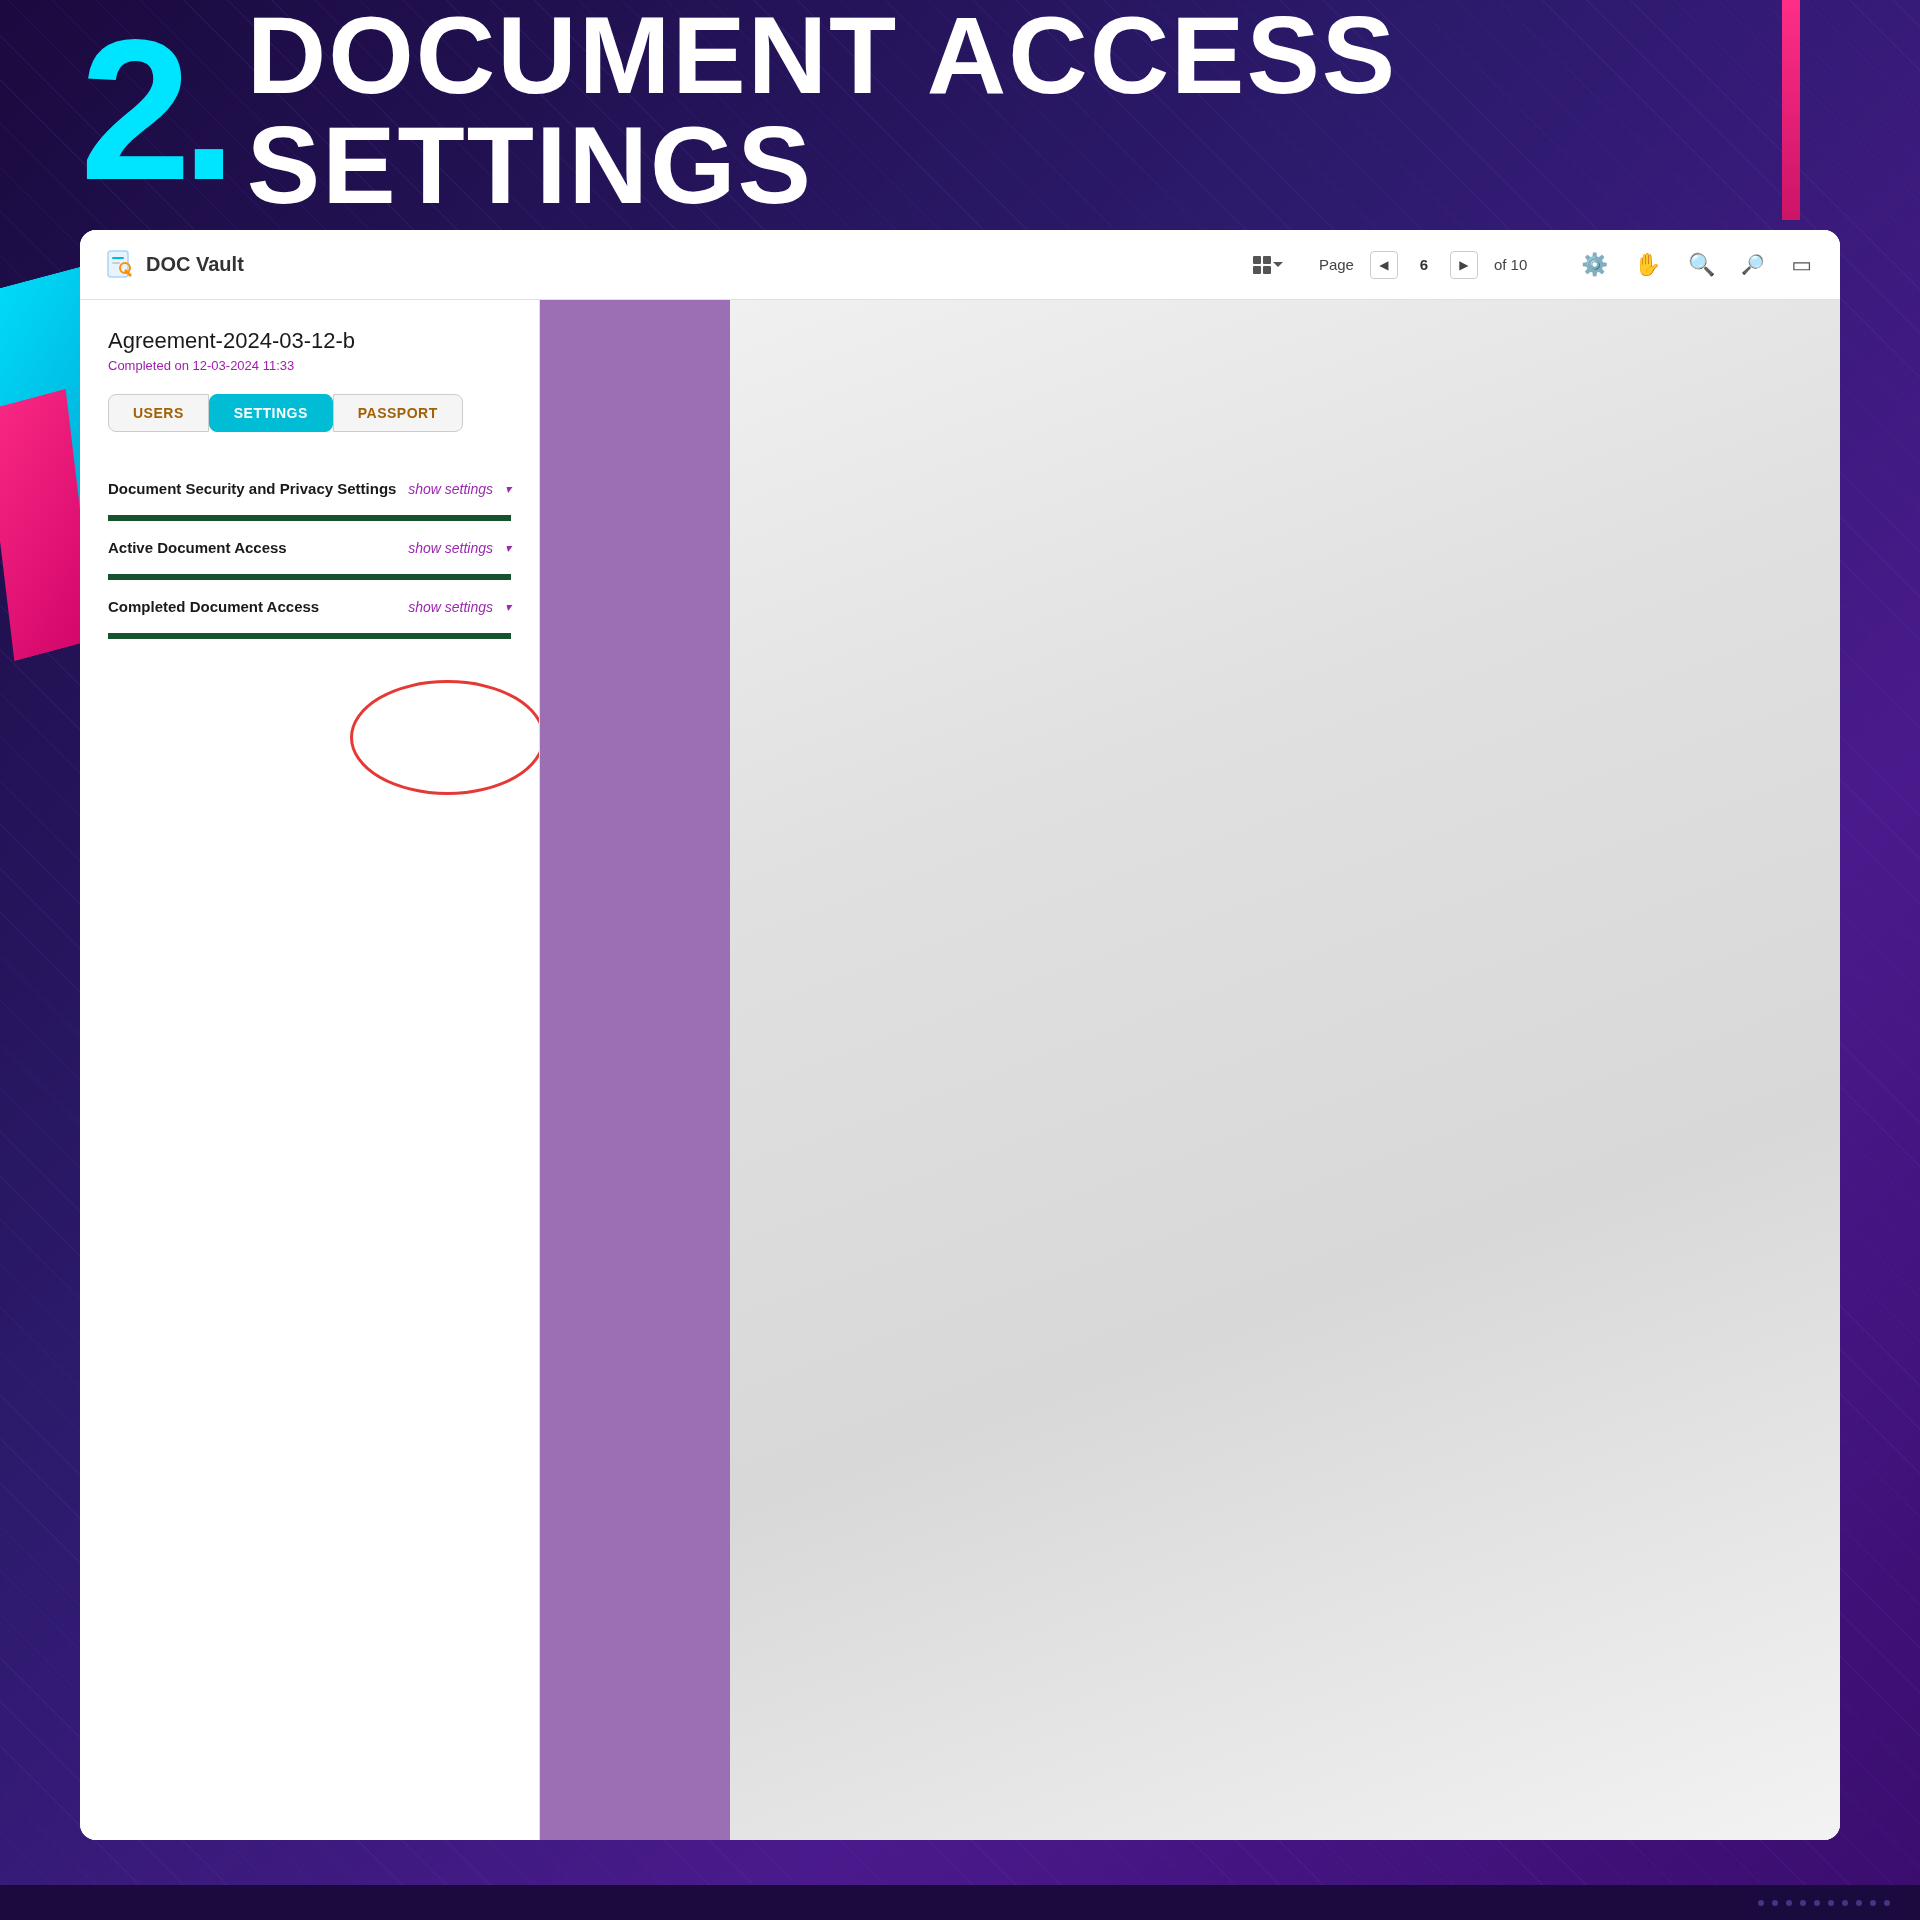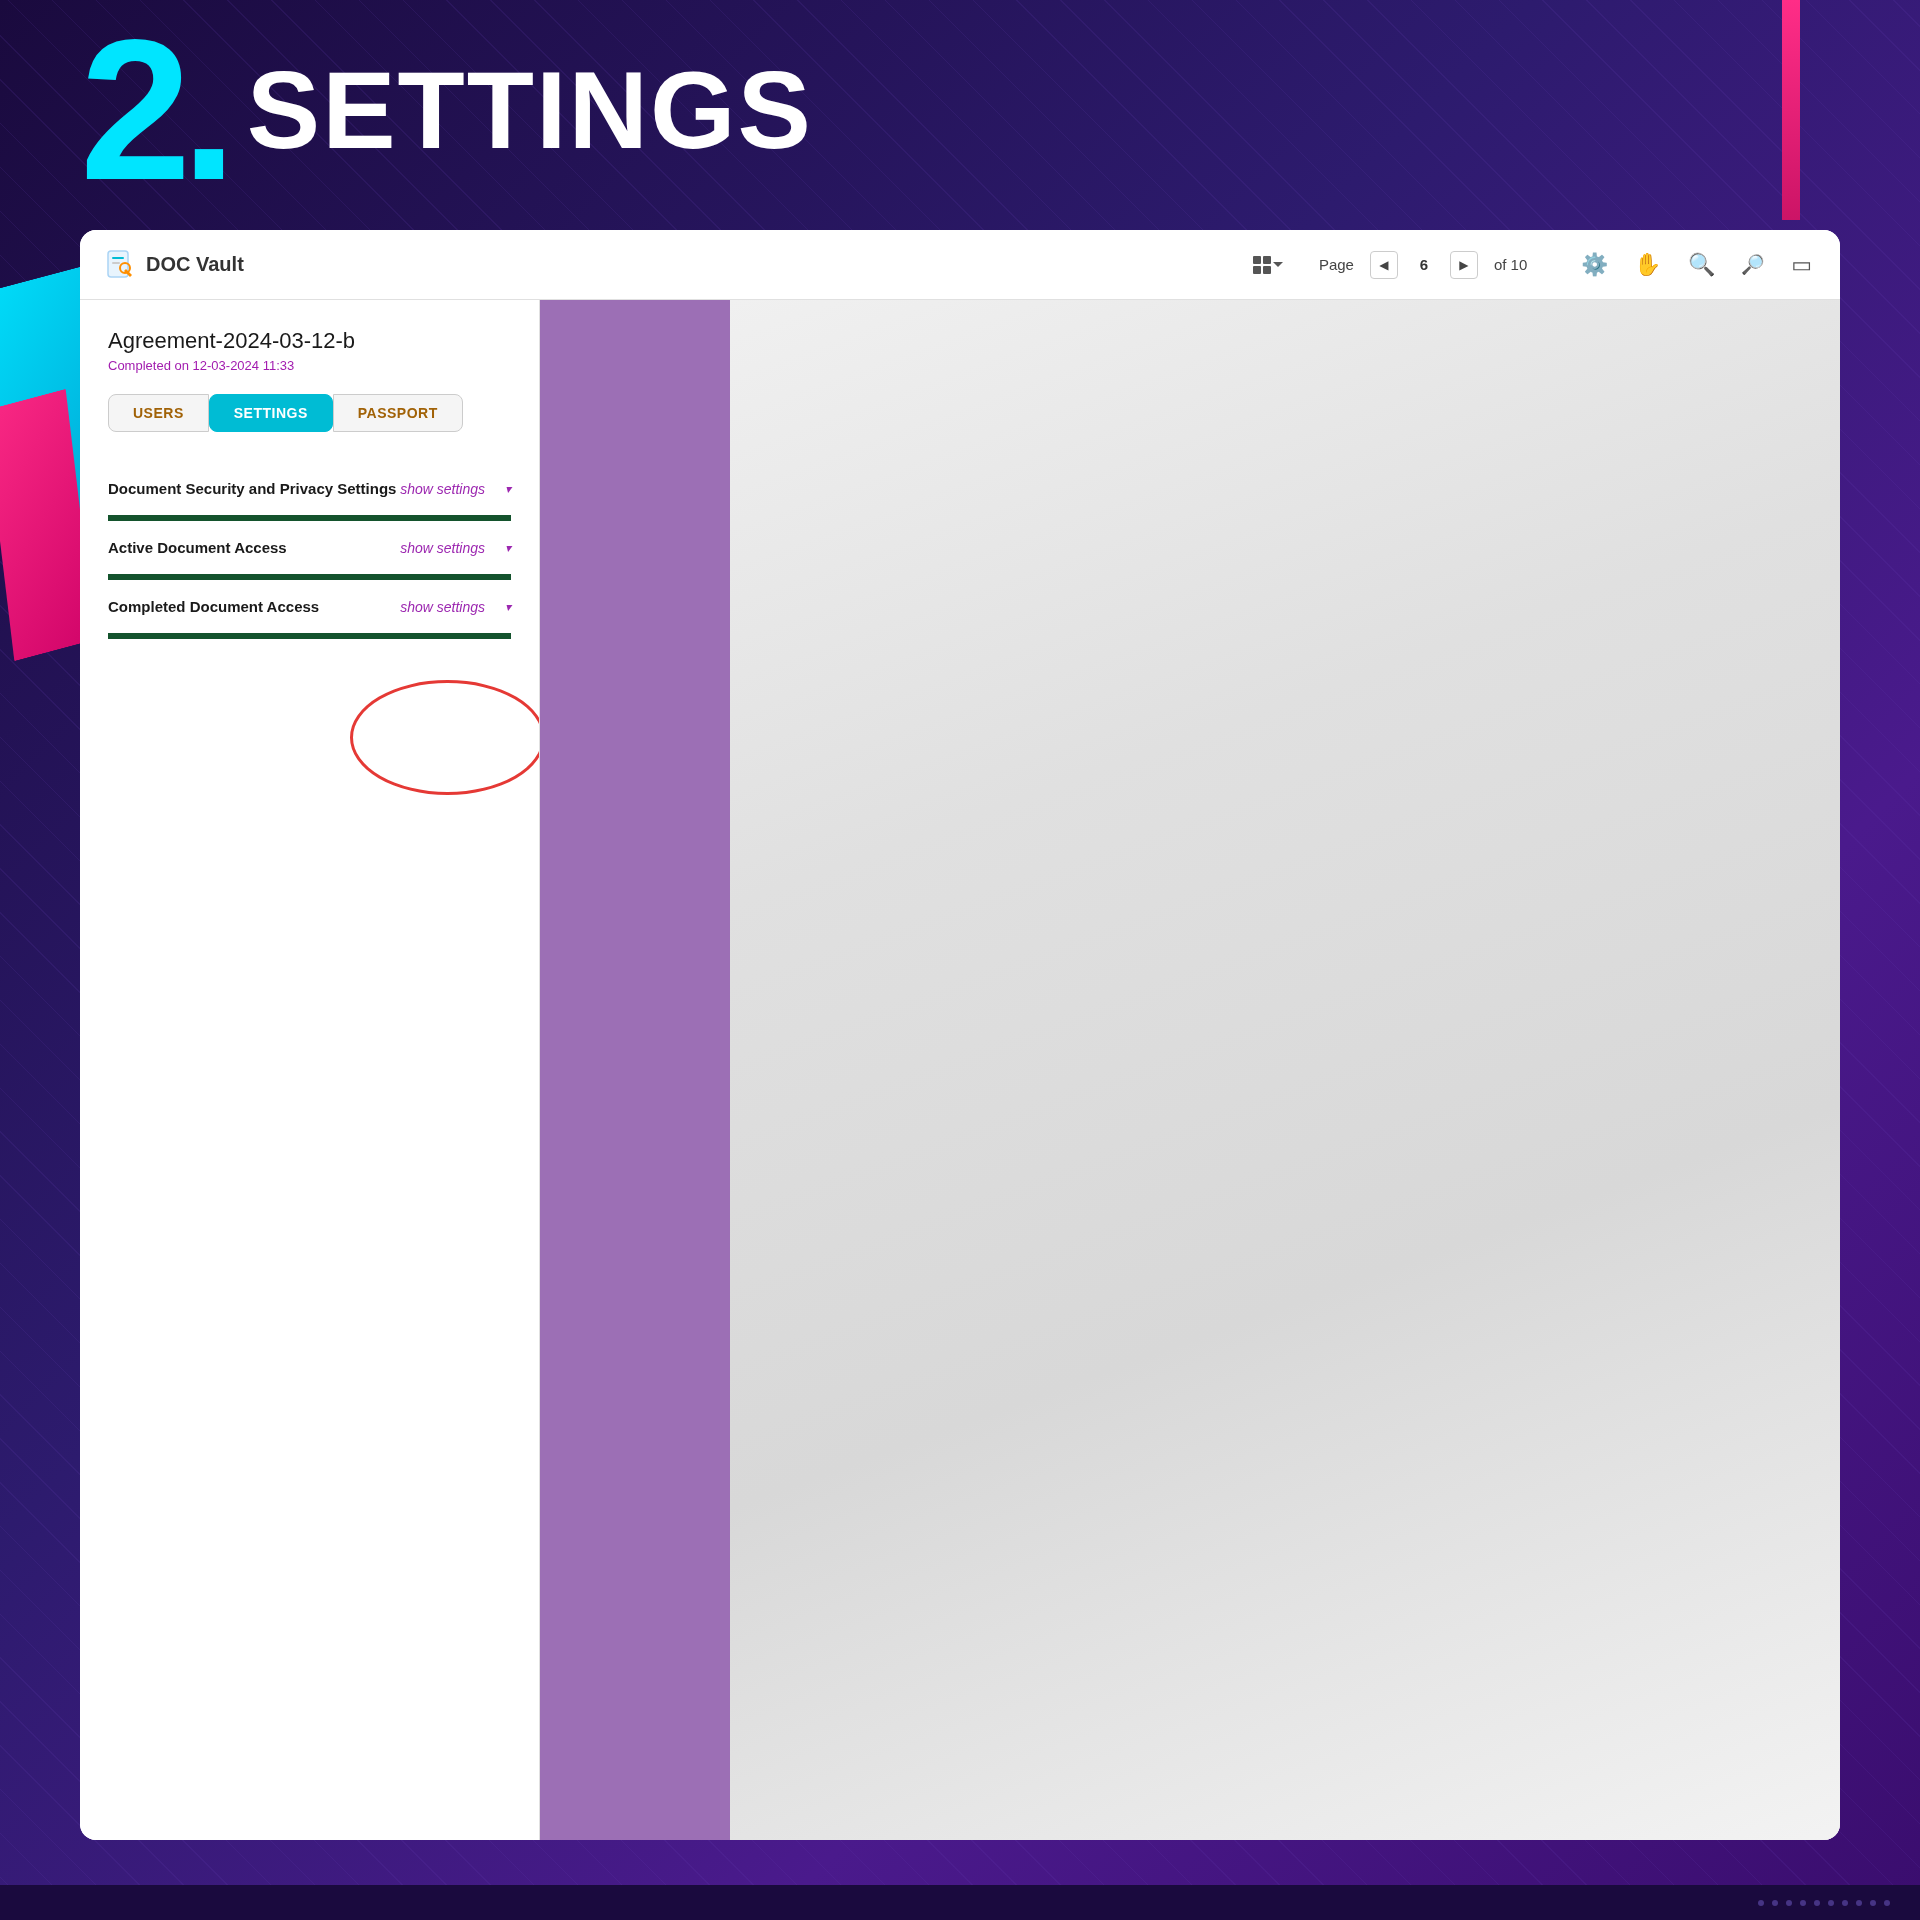--- a/index.html
+++ b/index.html
@@ -331,21 +331,21 @@
       font-weight: 600;
       color: #1a1a1a;
     }
 
     .show-settings-link {
       font-size: 14px;
       color: #9c27b0;
       cursor: pointer;
       display: flex;
       align-items: center;
-      gap: 20px;
+      gap: 12px;
       font-style: italic;
     }
 
     .show-settings-chevron {
       color: #9c27b0;
       font-size: 12px;
     }
 
     
     .doc-preview {
@@ -398,20 +398,21 @@
 <div class="bg-lines"></div>
 <div class="pink-bar-right"></div>
 <div class="pink-bar-bottom-left"></div>
 <div class="pink-bar-bottom-right"></div>
 <div class="cyan-accent"></div>
 <div class="pink-accent-left"></div>
 
 <div class="header">
   <span class="header-number">2.</span>
   <div style="display:flex; flex-direction:column; justify-content:center;">
+    <span class="header-title">DOCUMENT ACCESS</span>
     <span class="header-title">SETTINGS</span>
   </div>
 </div>
 
 <div class="main-content">
 
   <div class="toolbar">
 
     <svg class="app-icon" viewBox="0 0 32 32" fill="none" xmlns="http://www.w3.org/2000/svg">
       <rect x="4" y="2" width="20" height="26" rx="3" fill="#e8f4fd" stroke="#aad4f5" stroke-width="1.5"></rect>

